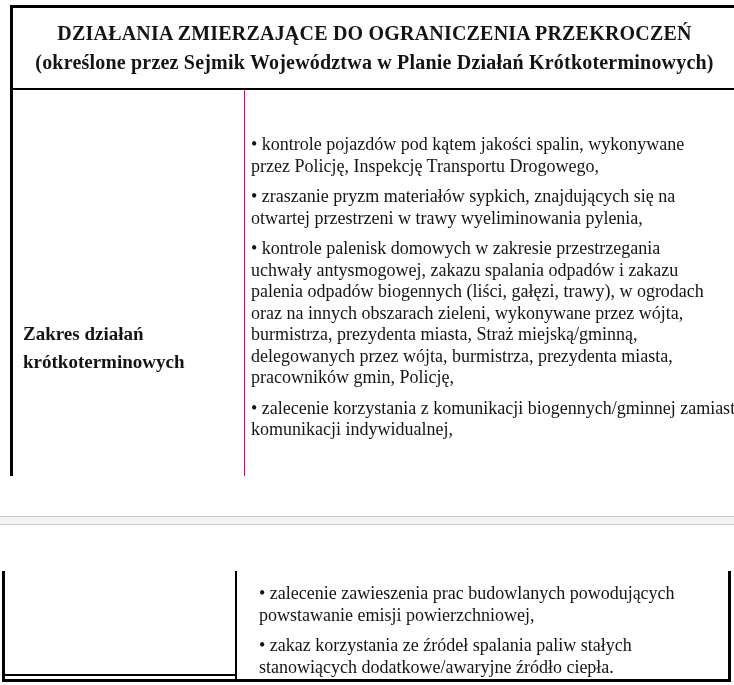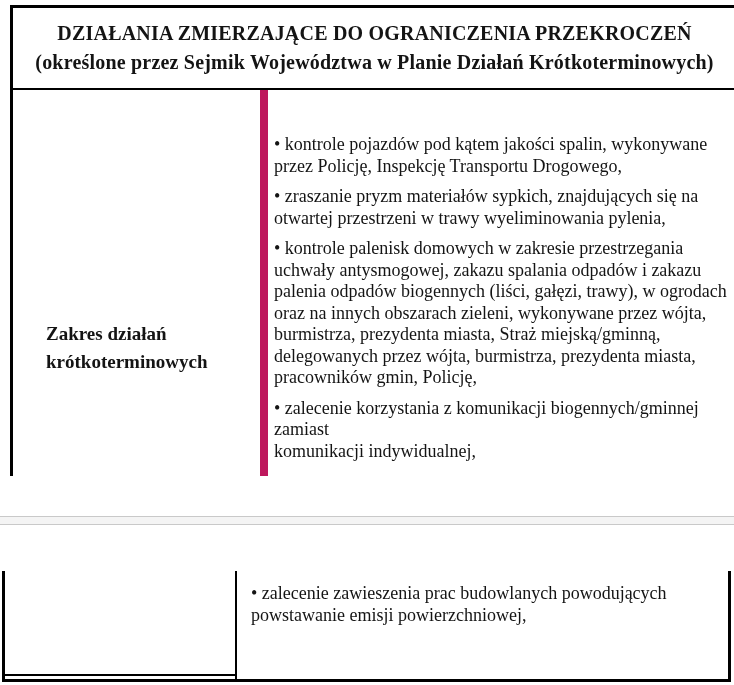--- a/index.html
+++ b/index.html
@@ -25,23 +25,22 @@
     font-weight:bold; font-size:20px; line-height:29px;
     white-space:pre-line; letter-spacing:0.2px;
   }
   .tbody1 {
     box-sizing:border-box; height:386px;
     border-left:3px solid #000; border-right:3px solid #000;
     display:flex;
   }
   .cell-left {
     box-sizing:border-box; width:232px;
-    border-right:8px solid #be185d;
+    border-right:1px solid #be185d;
     padding:230px 4px 0 10px;
-    margin-left:23px;
   }
   .row-label { font-weight:bold; font-size:19px; line-height:28px; white-space:pre-line; }
   .cell-right { flex:1; box-sizing:border-box; padding:4px 0 0 6px; overflow:hidden;margin-top:40px; }
   .bullet { font-size:18px; line-height:21.5px; white-space:pre-line; }
   .bullet + .bullet { margin-top:9px; }
 
   
   .page-gap {
     position:absolute; left:0; top:516px; width:734px; height:9px;
     box-sizing:border-box;
@@ -58,21 +57,21 @@
   }
   .cell-left2 {
     box-sizing:border-box; width:232px;
     border-right:2px solid #000;
     position:relative;
   }
   .cell-left2-inner {
     position:absolute; left:0; right:0; top:0; bottom:3px;
     border-bottom:2px solid #000;
   }
-  .cell-right2 { flex:1; box-sizing:border-box; padding:12px 0 0 14px; overflow:hidden; }
+  .cell-right2 { flex:1; box-sizing:border-box; padding:12px 0 0 22px; overflow:hidden; }
 </style>
 </head>
 <body>
 
 <div class="screen">
 
   <div class="tbl part1">
     <div class="thead">
       <div class="title">DZIAŁANIA ZMIERZAJĄCE DO OGRANICZENIA PRZEKROCZEŃ
 (określone przez Sejmik Województwa w Planie Działań Krótkoterminowych)</div>
@@ -102,16 +101,18 @@
 
   <div class="page-gap"></div>
 
   <div class="tbl part2">
     <div class="cell-left2">
       <div class="cell-left2-inner"></div>
     </div>
     <div class="cell-right2">
       <div class="bullet">• zalecenie zawieszenia prac budowlanych powodujących
 powstawanie emisji powierzchniowej,</div>
+      <div class="bullet">• zakaz korzystania ze źródeł spalania paliw stałych
+stanowiących dodatkowe/awaryjne źródło ciepła.</div>
     </div>
   </div>
 
 </div>
 
 </body></html>

